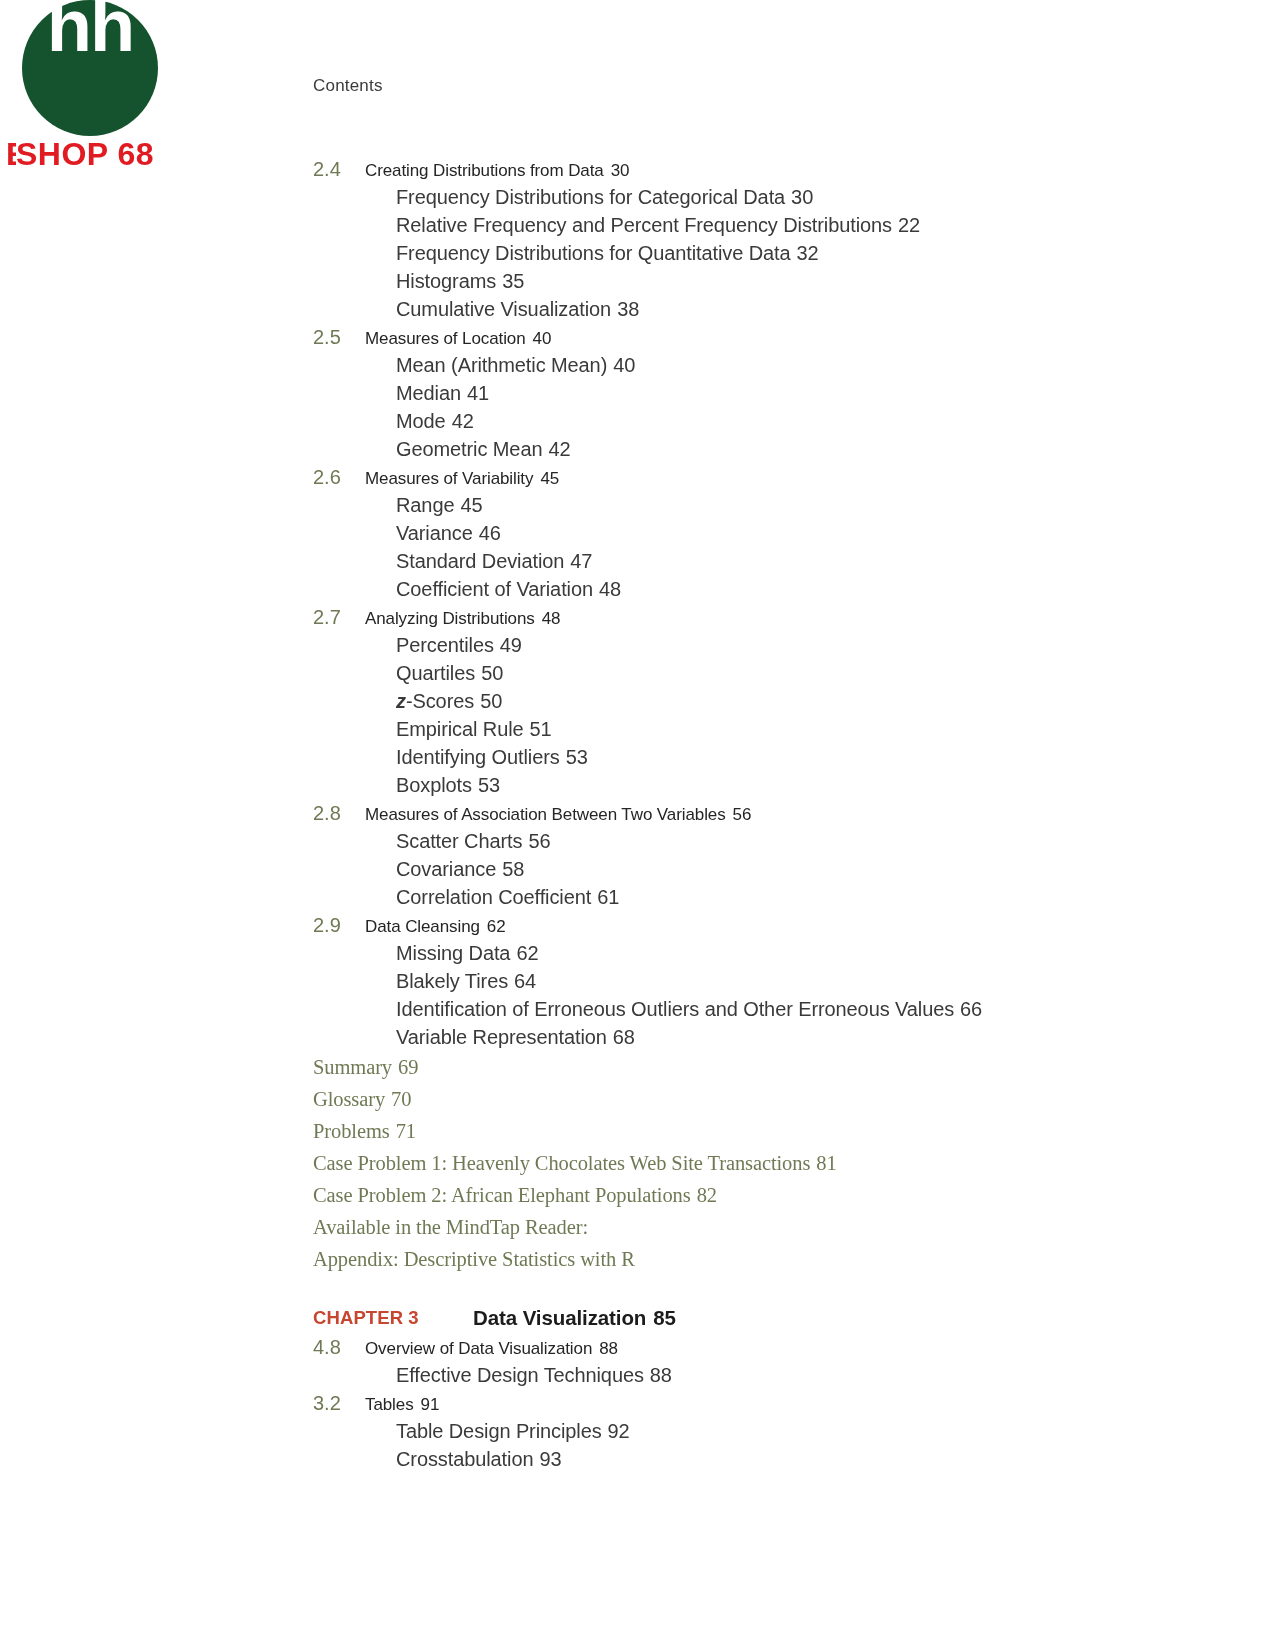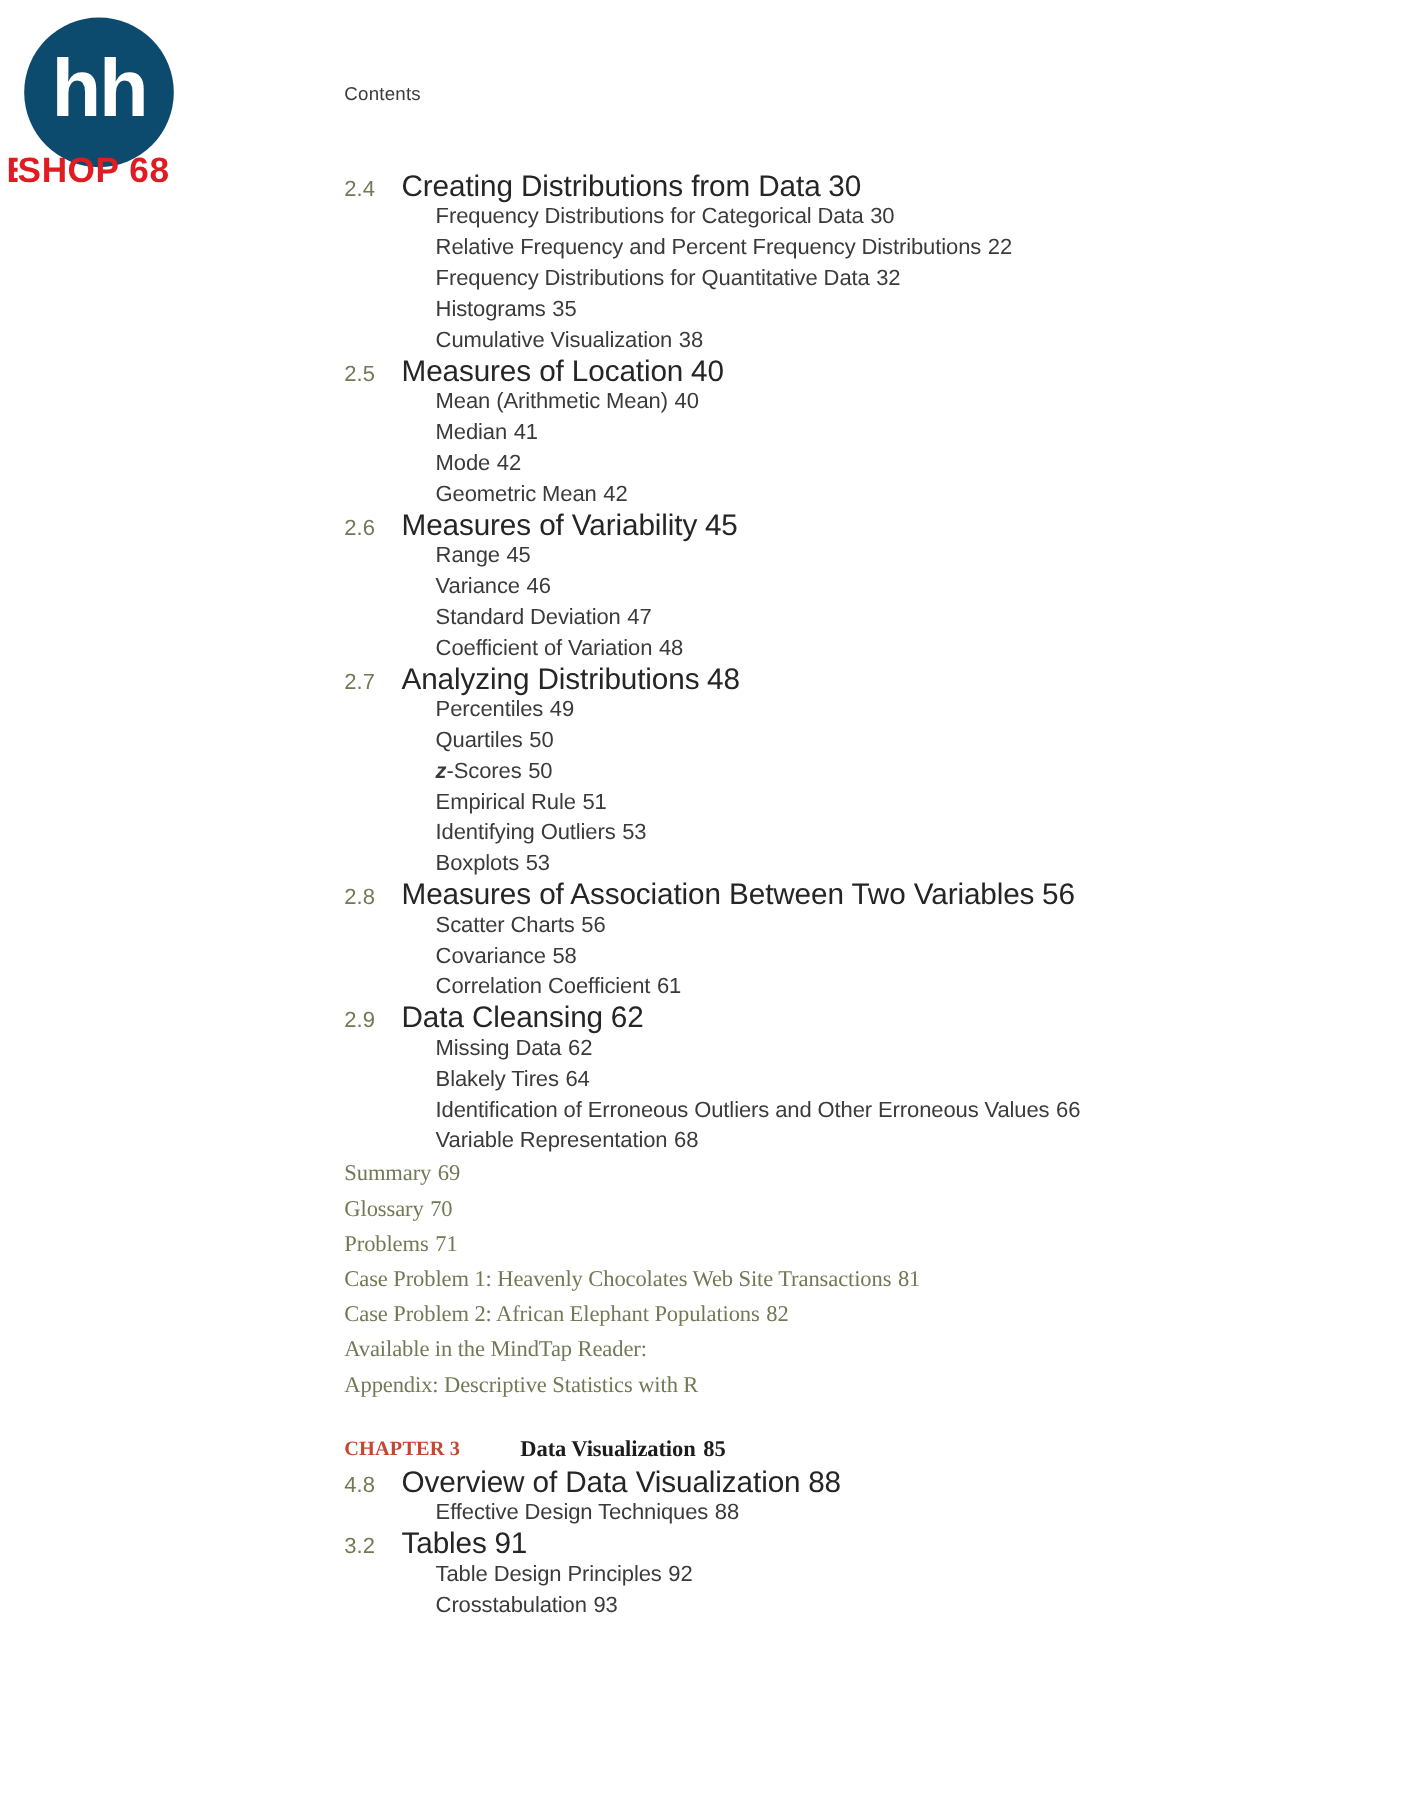--- a/index.html
+++ b/index.html
@@ -22,27 +22,26 @@
     left: 0px;
     top: 0px;
     width: 180px;
     height: 180px;
     pointer-events: none;
     user-select: none;
   }
   #watermark .disc {
     position: absolute;
     left: 22px;
-    top: 16px;
+    top: 0;
     width: 136px;
     height: 136px;
     border-radius: 50%;
-    background: #0c4a6e;
+    background: #14532d;
     display: flex;
-    align-items: center;
     justify-content: center;
   }
   #watermark .disc-text {
     color: #ffffff;
     font-family: "Liberation Sans", sans-serif;
     font-weight: 700;
     font-size: 74px;
     line-height: 0.82;
     letter-spacing: -2px;
     transform: translateY(-4px);
@@ -106,21 +105,21 @@
   }
   .sec .num {
     width: 52px;
     margin-left: 313px;
     flex: 0 0 52px;
     color: #6F7A55;
     font-size: 20px;
   }
   .sec .title {
     color: #252525;
-    font-size: 27px;
+    font-size: 17px;
     letter-spacing: -0.1px;
     white-space: nowrap;
   }
   .sec .pg { margin-left: 7px; }
 
   
   .sub {
     height: 28px;
     line-height: 28px;
     margin-left: 396px;
@@ -148,21 +147,20 @@
   }
   .back .pg { margin-left: 6px; }
 
   
   .chapter {
     height: 30px;
     line-height: 30px;
     margin-top: 28px;
     display: flex;
     align-items: center;
-    font-family: Liberation Serif, serif;
   }
   .chapter .ch-label {
     margin-left: 313px;
     flex: 0 0 160px;
     color: #C8452F;
     font-weight: 700;
     font-size: 18.5px;
     letter-spacing: 0.1px;
   }
   .chapter .ch-title {

